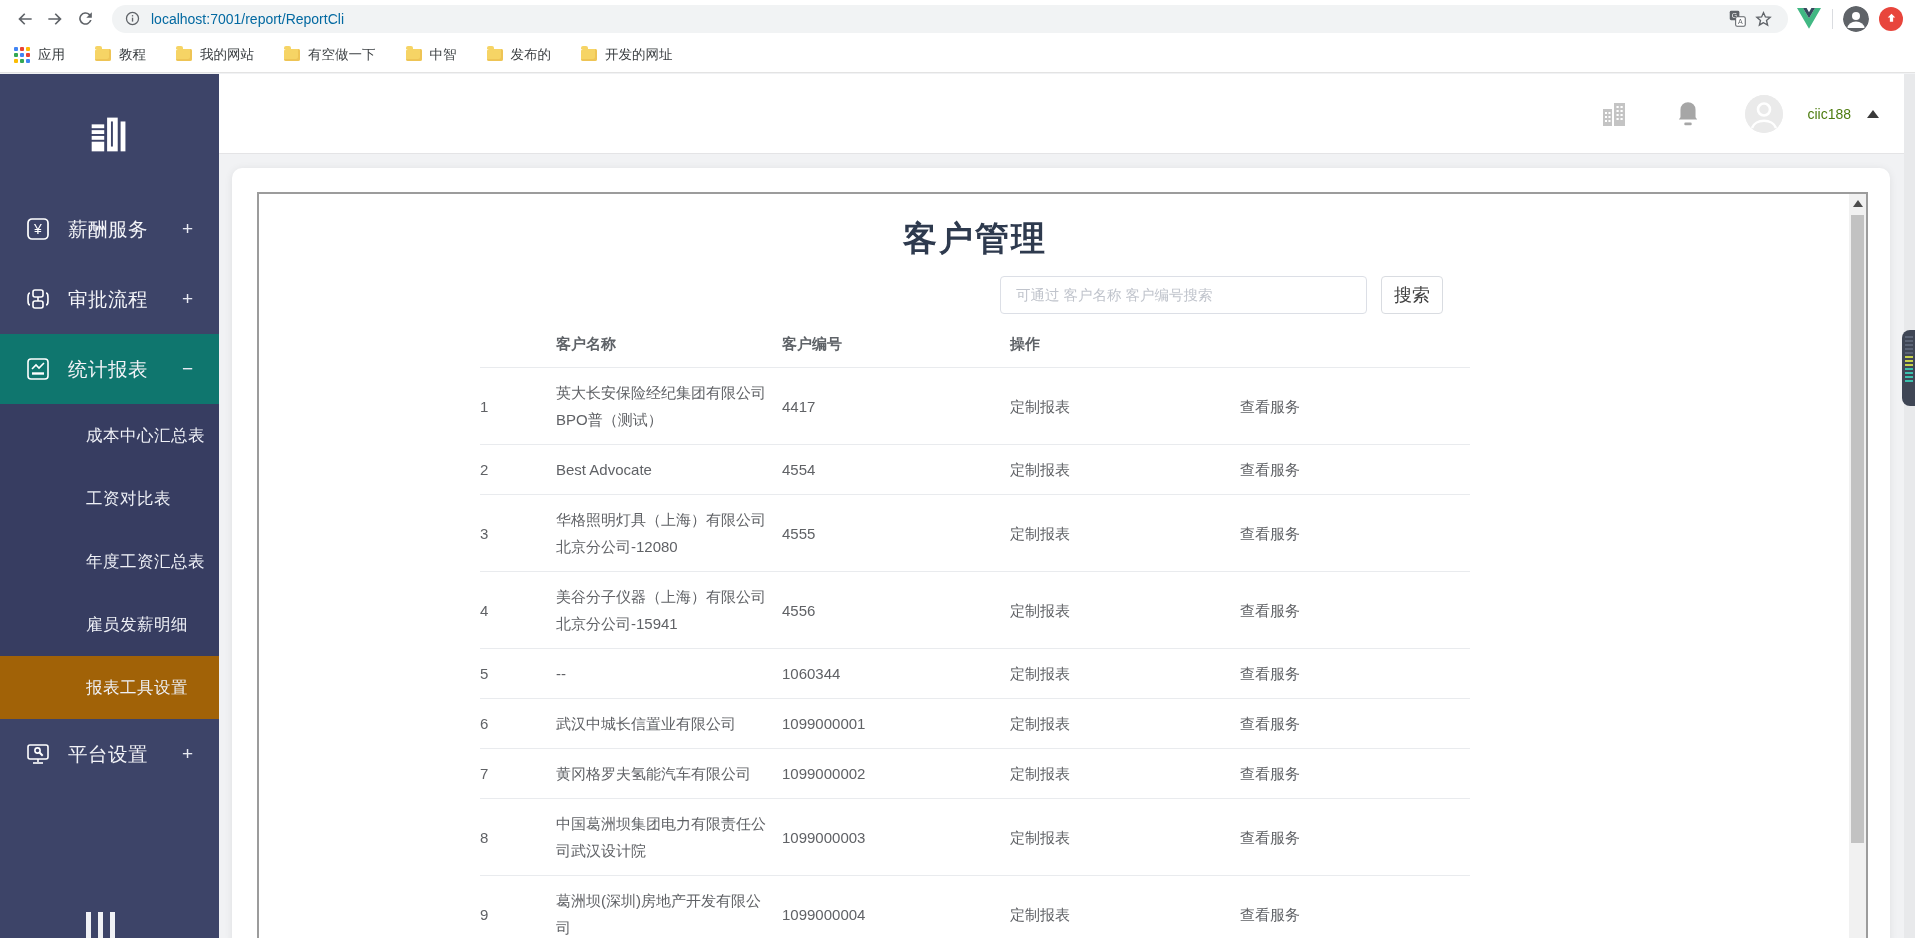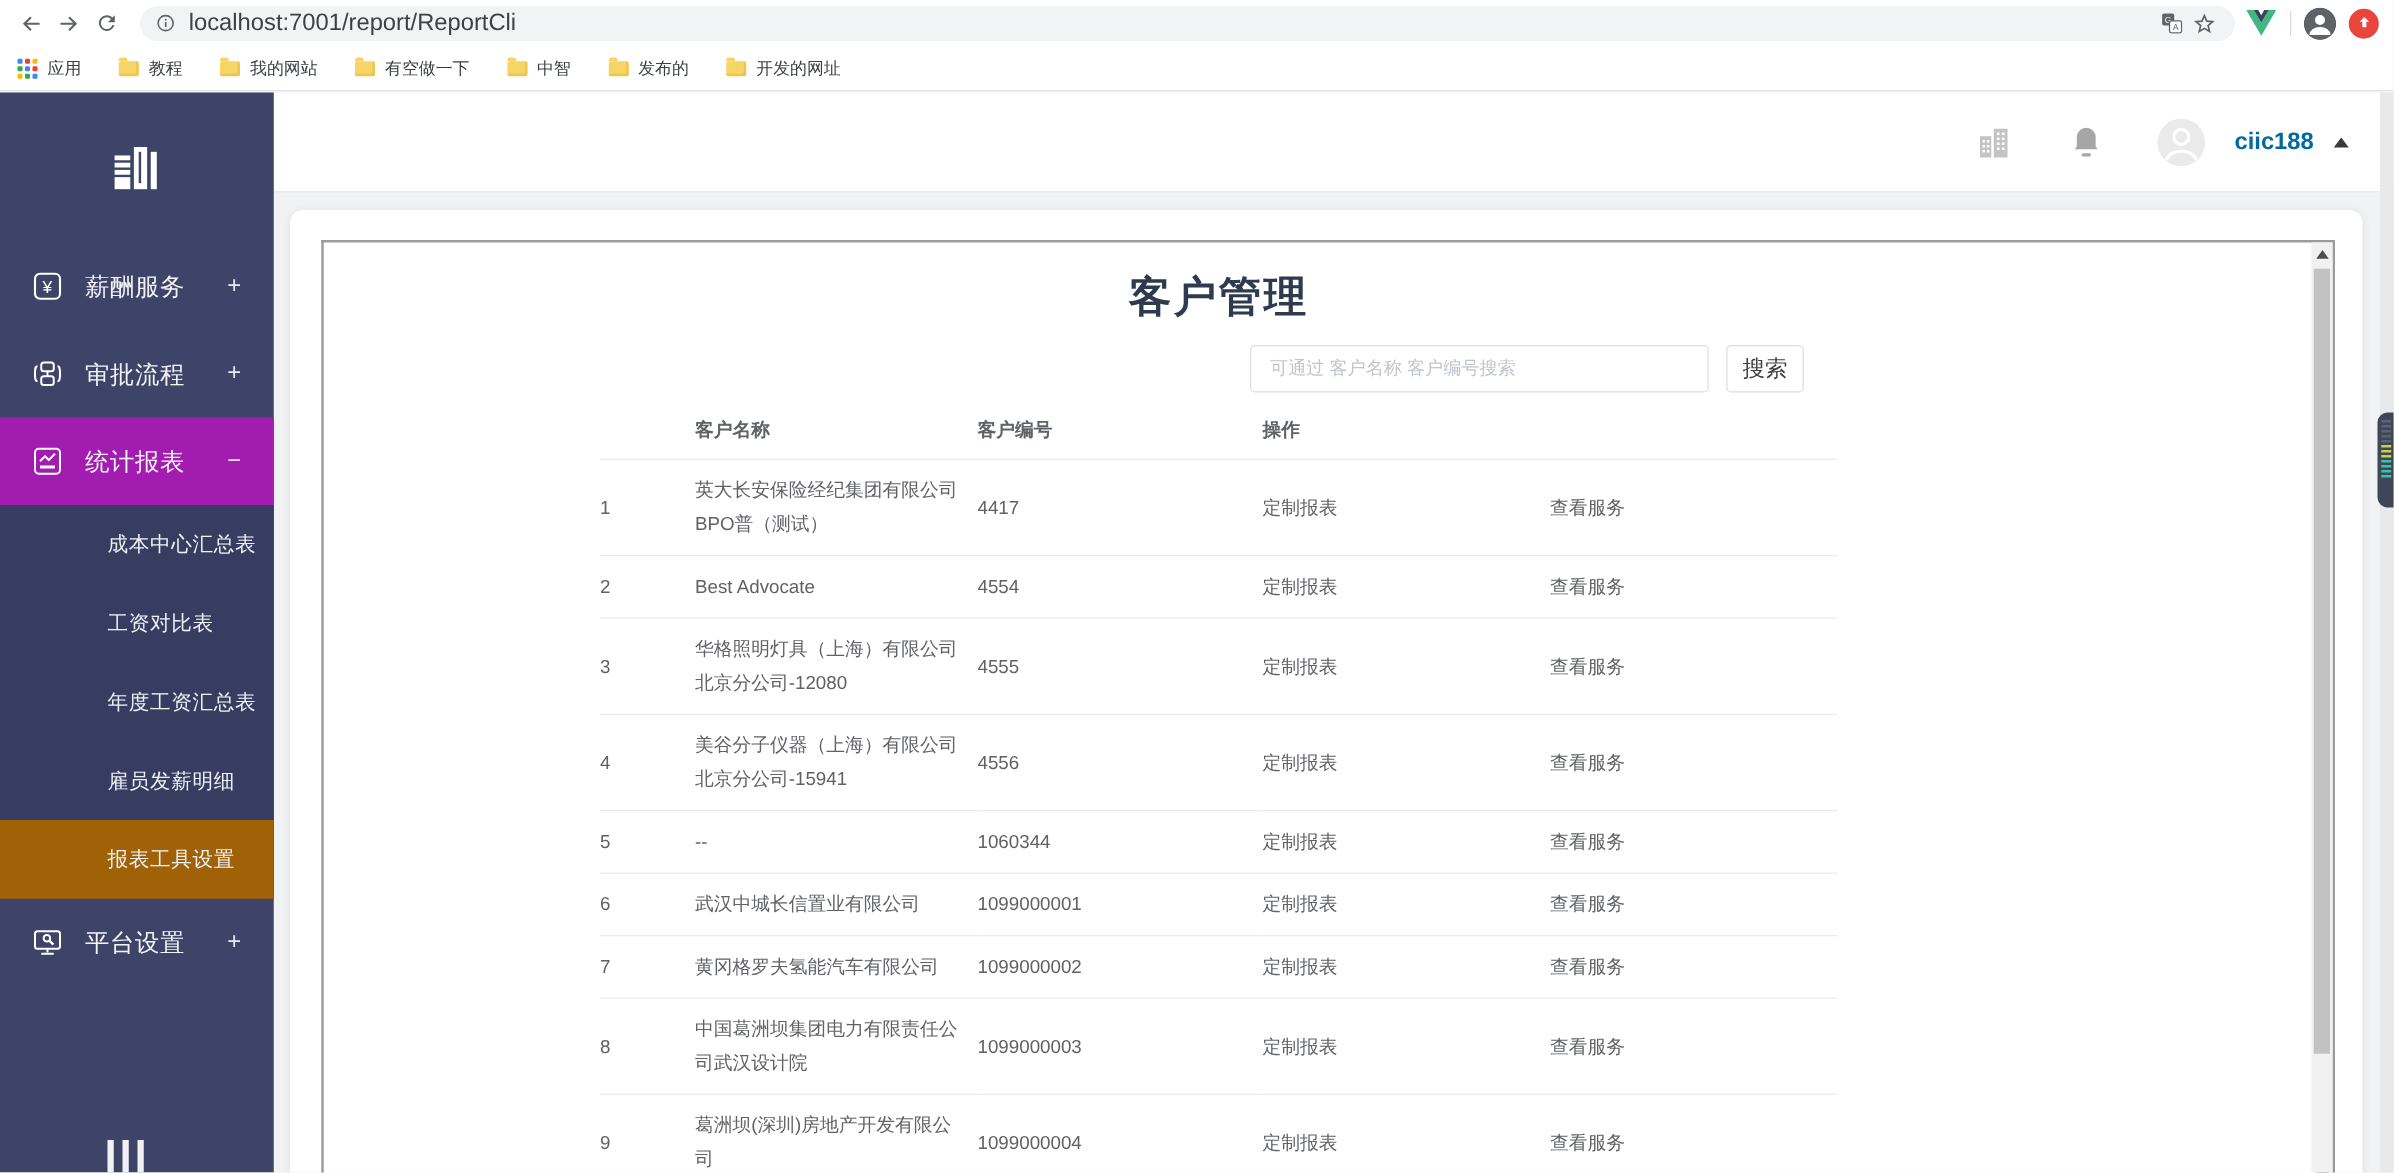--- a/index.html
+++ b/index.html
@@ -7,21 +7,21 @@
               font-family:"Liberation Sans","DejaVu Sans",sans-serif; }
   body { position:relative; }
 
   
   .toolbar { position:absolute; top:0; left:0; right:0; height:37px; background:#fff;
              display:flex; align-items:center; padding:0 10px; }
   .nav-btn { width:30px; height:30px; display:flex; align-items:center; justify-content:center;
              border-radius:50%; cursor:pointer; flex:0 0 auto; }
   .url-pill { flex:1; height:28px; background:#f1f3f4; border-radius:14px; margin:0 8px 0 12px;
               display:flex; align-items:center; padding:0 12px; min-width:0; }
-  .url-text { font-size:19px; color:#404040; margin-left:10px; flex:1; white-space:nowrap; overflow:hidden; }
+  .url-text { font-size:14px; color:#0369a1; margin-left:10px; flex:1; white-space:nowrap; overflow:hidden; }
   .pill-icon { width:26px; height:26px; display:flex; align-items:center; justify-content:center; cursor:pointer; flex:0 0 auto; }
   .tb-right { display:flex; align-items:center; gap:10px; flex:0 0 auto; padding-right:2px; }
   .tb-sep { width:1px; height:20px; background:#dadce0; }
   .avatar-toolbar { width:26px; height:26px; border-radius:50%; overflow:hidden; cursor:pointer; }
   .ext-red { width:24px; height:24px; border-radius:50%; background:#e8453c; display:flex;
              align-items:center; justify-content:center; cursor:pointer; }
 
   
   .bookmarks { position:absolute; top:37px; left:0; right:0; height:36px; background:#fff;
                border-bottom:1px solid #e3e3e3; display:flex; align-items:center; padding:0 14px; gap:30px; }
@@ -30,35 +30,35 @@
   .apps-grid i { width:4px; height:4px; border-radius:1px; display:block; }
   .folder { width:16px; height:12px; background:#f6d465; border-radius:2px; position:relative; box-shadow:inset -2px -2px 0 #eec455; }
   .folder::before { content:""; position:absolute; top:-3px; left:0; width:7px; height:3px; background:#f6d465; border-radius:2px 2px 0 0; }
 
   
   .sidebar { position:absolute; left:0; top:74px; width:219px; bottom:0; background:#3d4468; z-index:2; }
   .logo-box { height:120px; display:flex; align-items:center; justify-content:center; }
   .s-item { height:70px; display:flex; align-items:center; padding:0 0 0 25px; cursor:pointer; color:#f2f3f7; }
   .s-item .lbl { font-size:19.5px; margin-left:17px; letter-spacing:0.5px; }
   .s-item .tgl { margin-left:auto; margin-right:26px; font-size:19px; color:#e8eaf2; }
-  .s-item.active { background:#a21caf; }
+  .s-item.active { background:#0f766e; }
   .s-sub { background:#373d61; }
   .s-subitem { height:63px; display:flex; align-items:center; padding-left:86px; font-size:16.5px;
                color:#eef0f6; cursor:pointer; letter-spacing:0.5px; }
   .s-subitem.active { background:#a16207; }
   .s-grip { position:absolute; bottom:-6px; left:86px; display:flex; gap:7px; }
   .s-grip i { width:5px; height:32px; background:#f0f1f5; display:block; }
 
   .topbar { position:absolute; left:219px; top:74px; right:0; height:80px; background:#fff;
             border-bottom:1px solid #e4e4e6; display:flex; align-items:center; justify-content:flex-end;
             padding-right:36px; z-index:1; }
   .tp-icon { cursor:pointer; display:flex; align-items:center; justify-content:center; }
   .tp-avatar { width:38px; height:38px; border-radius:50%; background:#eaeaea; overflow:hidden; cursor:pointer; }
   .tp-user { display:flex; align-items:center; cursor:pointer; }
-  .tp-username { font-size:19px; color:#0369a1;font-weight:bold; }
+  .tp-username { font-size:14px; color:#4d7c0f; }
   .caret-up { width:0; height:0; border-left:6px solid transparent; border-right:6px solid transparent;
               border-bottom:8px solid #3a3a3a; margin-left:16px; }
 
   
   .content { position:absolute; left:219px; top:154px; right:0; bottom:0; background:#f1f2f4; }
   .card { position:absolute; left:13px; top:14px; right:25px; bottom:-12px; background:#fff;
           border-radius:10px; box-shadow:0 1px 8px rgba(0,0,0,0.08); }
   .panel { position:absolute; left:25px; top:24px; right:22px; bottom:0; background:#fff;
            border:2px solid #9c9c9c; border-bottom:none; }
   .panel-content { padding:20px 0 0 221px; width:1211px; }

